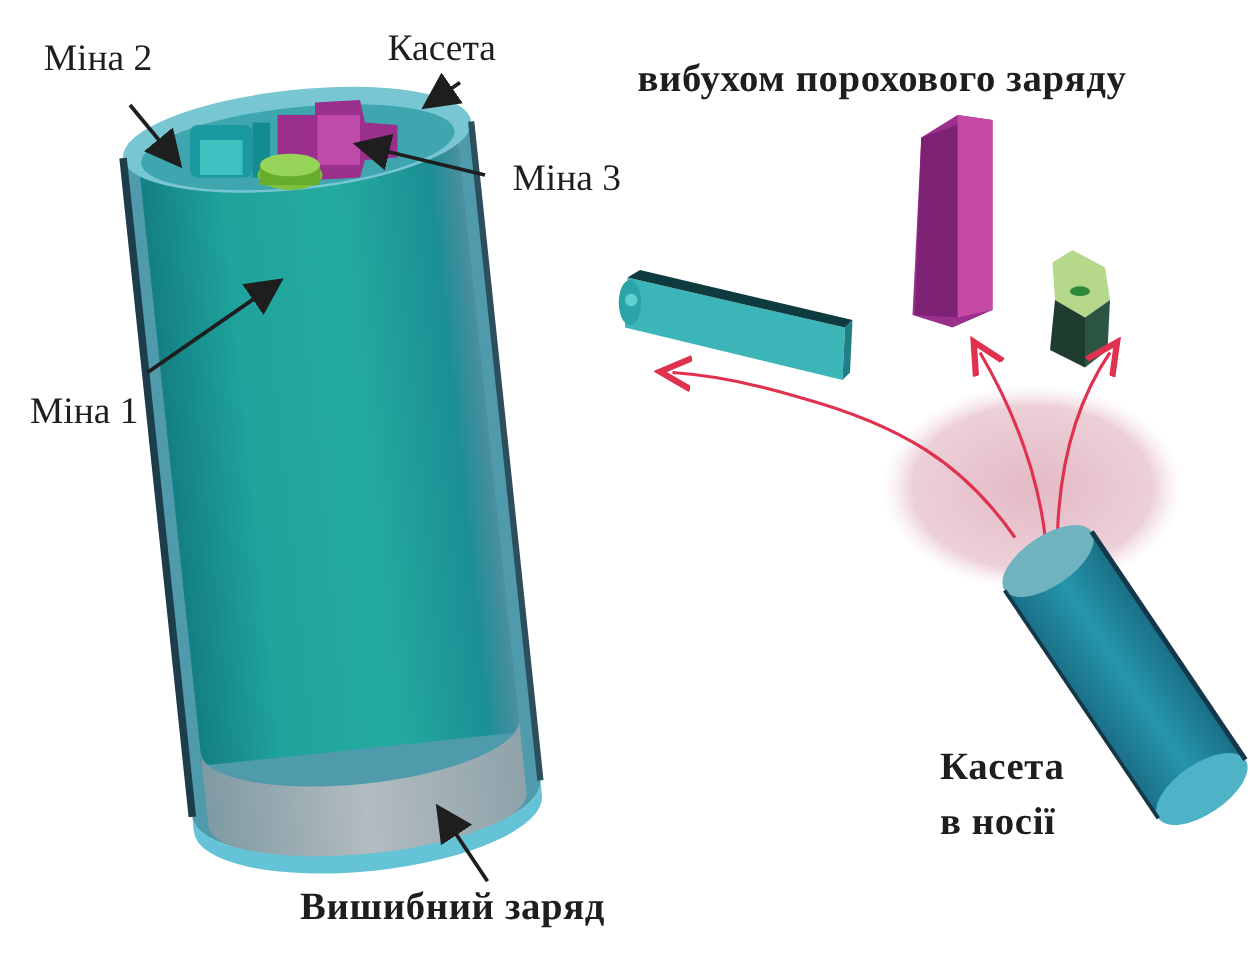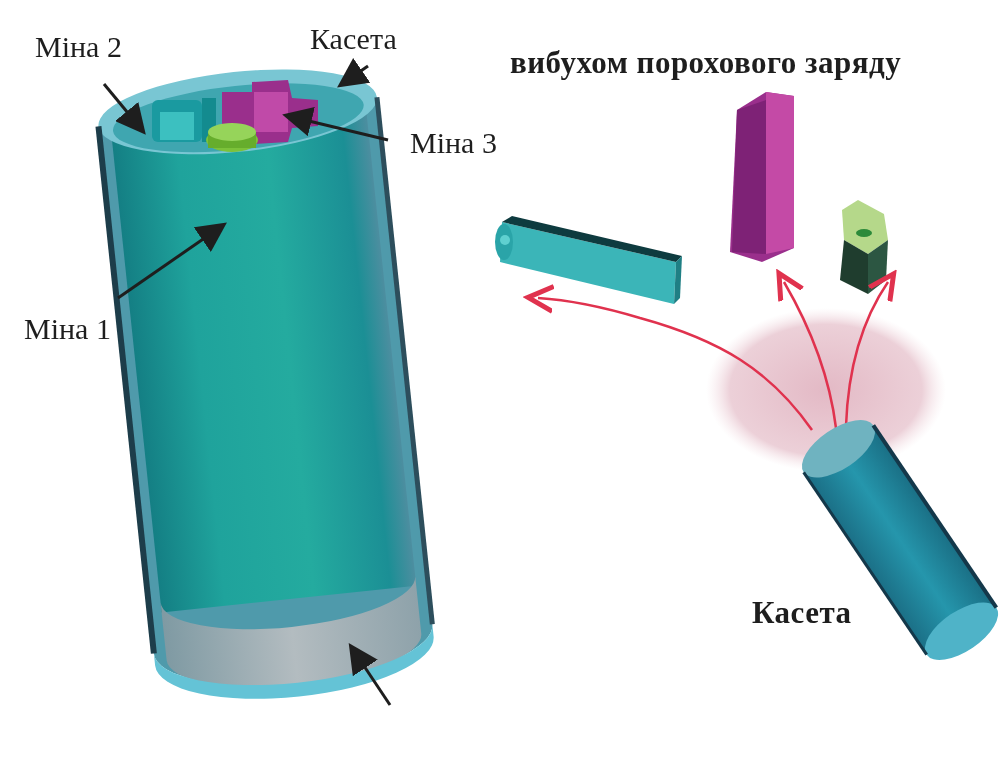--- a/index.html
+++ b/index.html
@@ -117,15 +117,17 @@
       <ellipse cx="900" cy="650" rx="42" ry="20" fill="#4fb3c8"></ellipse>
       <line x1="858" y1="430" x2="858" y2="650" stroke="#14384a" stroke-width="3"></line>
       <line x1="942" y1="430" x2="942" y2="650" stroke="#14384a" stroke-width="4"></line>
     </g>
   </svg>
 
   <div class="label" style="left:35px; top:30px;">Міна 2</div>
   <div class="label" style="left:310px; top:22px;">Касета</div>
   <div class="label" style="left:410px; top:126px;">Міна 3</div>
   <div class="label" style="left:24px; top:312px;">Міна 1</div>
+  <div class="label bold" style="left:240px; top:708px; font-size:31px;">Вишибний заряд</div>
   <div class="label bold" style="left:510px; top:46px; font-size:31px;">вибухом порохового заряду</div>
   <div class="label bold" style="left:752px; top:596px; font-size:31px;">Касета</div>
+  <div class="label bold" style="left:752px; top:640px; font-size:31px;">в носії</div>
 </div>
 
 </body></html>

